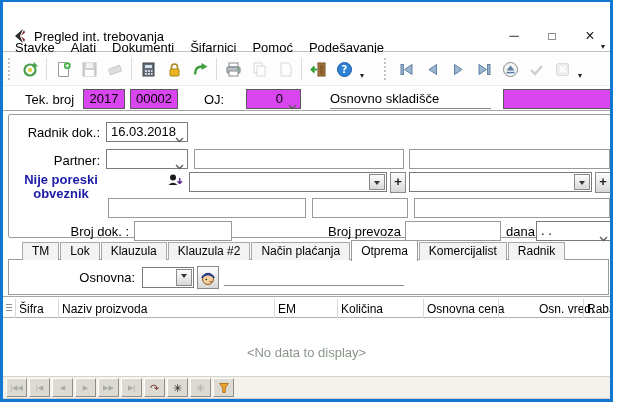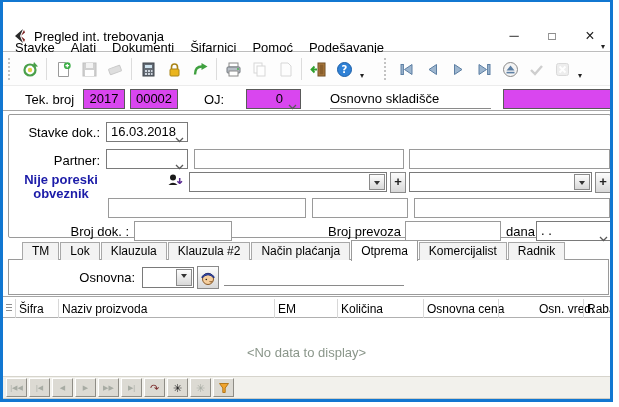--- a/index.html
+++ b/index.html
@@ -257,21 +257,21 @@
             <path d="M1 1 L4.5 4.5 L8 1" stroke="#5a5a5a" fill="none" stroke-width="1.3"></path>
           </svg></span>
     </div>
     <div class="flat-wh">Osnovno skladišče</div>
     <div class="box f-right"></div>
   </div>
 
   <div class="ridge" style="top:108px;"></div>
 
   <div class="panel">
-    <span class="plbl" style="left:0;width:91px;top:10px;">Stavke dok.:</span>
+    <span class="plbl" style="left:0;width:91px;top:10px;">Radnik dok.:</span>
     <div class="pcombo" style="left:97px;top:7px;width:82px;"><span>16.03.2018</span>
       <span class="chev"><svg width="9" height="6">
             <path d="M1 1 L4.5 4.5 L8 1" stroke="#5a5a5a" fill="none" stroke-width="1.3"></path>
           </svg></span>
     </div>
 
     <span class="plbl" style="left:0;width:91px;top:38px;">Partner:</span>
     <div class="pcombo" style="left:97px;top:34px;width:82px;">
       <span class="chev"><svg width="9" height="6">
             <path d="M1 1 L4.5 4.5 L8 1" stroke="#5a5a5a" fill="none" stroke-width="1.3"></path>

